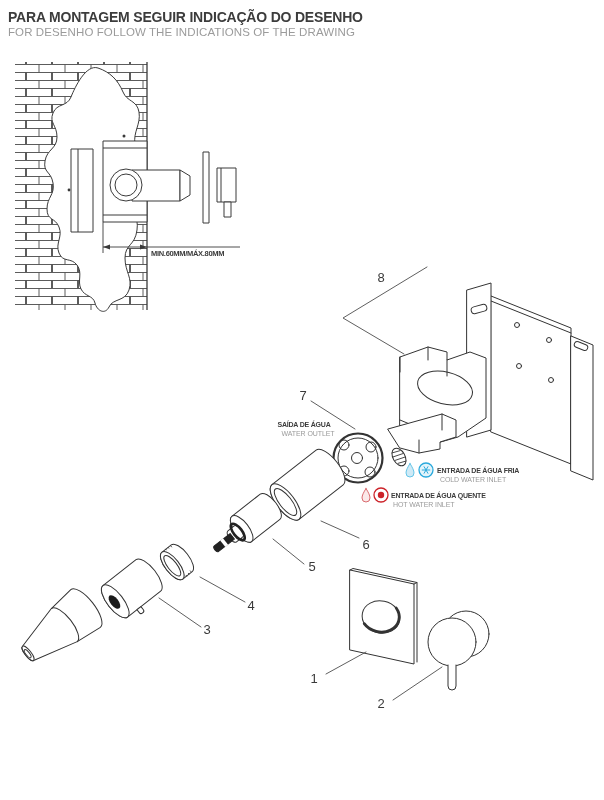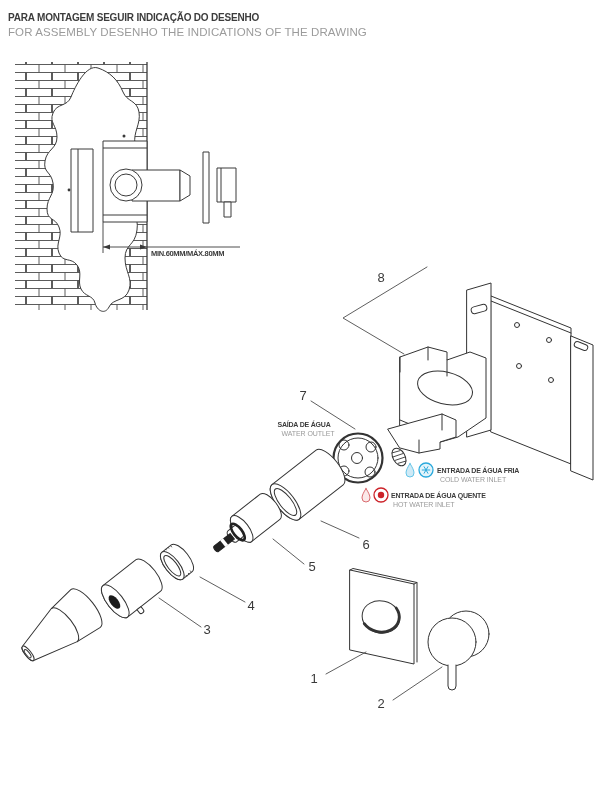--- a/index.html
+++ b/index.html
@@ -1,35 +1,35 @@
 <!DOCTYPE html>
 <html><head>
 <meta charset="utf-8">
 <style>
   html,body{margin:0;padding:0;background:#fff;}
   .page{position:relative;width:604px;height:800px;background:#fff;overflow:hidden;
         font-family:"Liberation Sans",sans-serif;}
   .hdr{position:absolute;left:8px;top:10px;line-height:15px;}
-  .hdr .t1{font-size:10px;font-weight:bold;color:#3c3c3c;letter-spacing:-0.2px;}
+  .hdr .t1{font-size:14px;font-weight:bold;color:#3c3c3c;letter-spacing:-0.2px;}
   .hdr .t2{font-size:11.5px;font-weight:normal;color:#9b9b9b;letter-spacing:0.1px;}
   svg{position:absolute;left:0;top:0;}
   svg text{font-family:"Liberation Sans",sans-serif;}
   .pn{font-size:13px;fill:#3a3a3a;}
   .lp{font-size:7px;font-weight:bold;fill:#3c3c3c;letter-spacing:-0.2px;}
   .ls{font-size:7px;font-weight:normal;fill:#9b9b9b;letter-spacing:-0.1px;}
   .dim{font-size:7.5px;font-weight:bold;fill:#3c3c3c;letter-spacing:-0.3px;}
 </style>
 </head>
 <body>
 
 <div class="page">
 
   <div class="hdr">
     <div class="t1">PARA MONTAGEM SEGUIR INDICAÇÃO DO DESENHO</div>
-    <div class="t2">FOR ASSEMBLY DESENHO THE INDICATIONS OF THE DRAWING</div>
+    <div class="t2">FOR DESENHO FOLLOW THE INDICATIONS OF THE DRAWING</div>
   </div>
 
   <svg width="604" height="800" viewBox="0 0 604 800">
     <defs>
       <pattern id="brick" width="26" height="16" patternUnits="userSpaceOnUse">
         <rect width="26" height="16" fill="#fff"></rect>
         <path d="M0,0.5 H26 M0,8.5 H26 M13,0.5 V8.5 M0.5,8.5 V16 M25.5,8.5 V16" stroke="#4a4a4a" stroke-width="0.9" fill="none"></path>
       </pattern>
     </defs>
 

